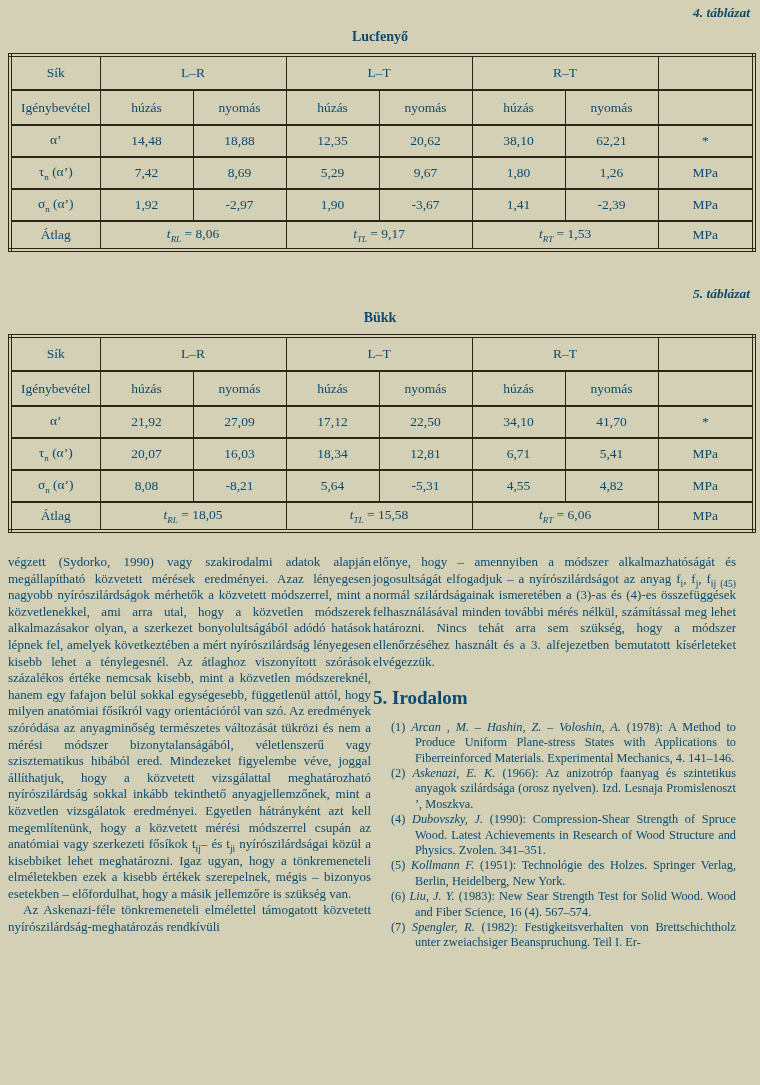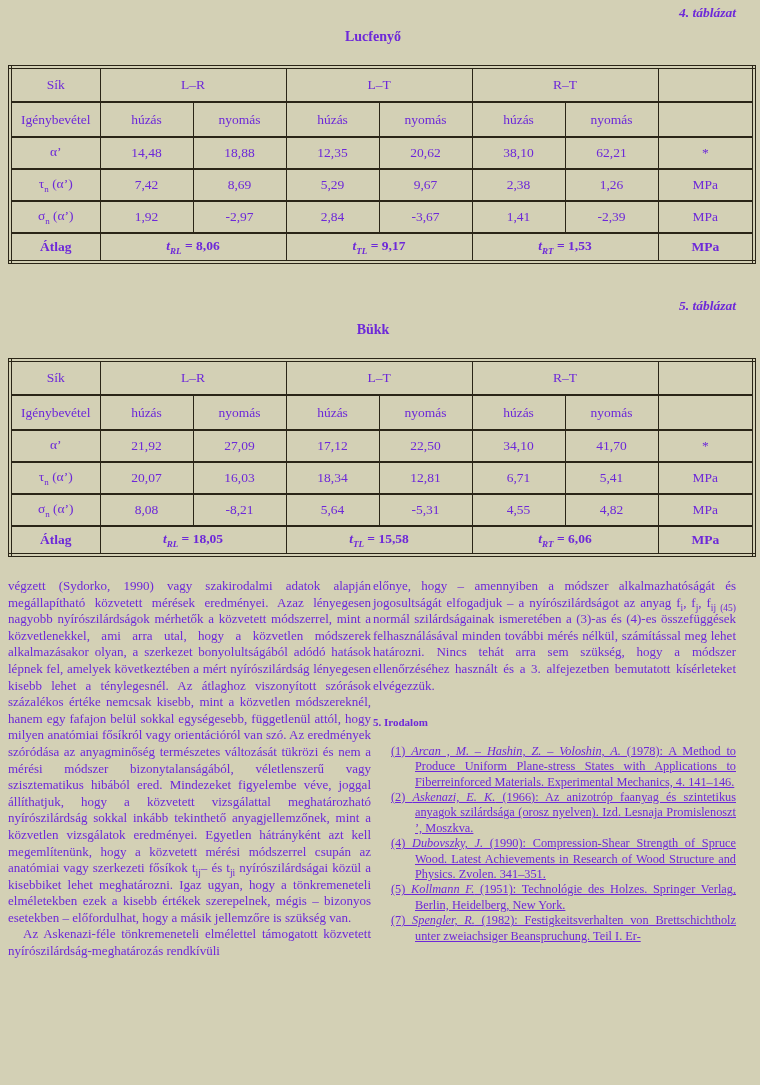--- a/index.html
+++ b/index.html
@@ -1,91 +1,90 @@
 <!DOCTYPE html>
 <html><head>
 <meta charset="utf-8">
 <style>
   html,body{margin:0;padding:0;}
   body{background:#d3d0b5;}
   .page{
     position:relative;
     width:760px;height:1046px;
     background:#d3d0b5;
-    color:#6d28d9;
+    color:#0c4a6e;
     font-family:"Liberation Serif","DejaVu Serif",serif;
     box-sizing:border-box;
-    padding:5px 22px 0 8px;
+    padding:5px 8px 0 8px;
     overflow:hidden;
   }
   .tbl-marker{
     text-align:right;
     font-style:italic;
     font-weight:bold;
     font-size:13.5px;
     padding-right:2px;
   }
   .tbl-title{
     text-align:center;
     font-weight:bold;
     font-size:14px;
     margin-top:8px;
   }
   table.datatable{
     width:744px;
     border-collapse:collapse;
     border:4px double #2a2517;
     table-layout:fixed;
-    margin-top:20px;
+    margin-top:8px;
   }
   table.datatable td{
     border:1px solid #2a2517;
     border-top-width:2px;
     border-bottom-width:2px;
     text-align:center;
     vertical-align:middle;
     font-size:13.5px;
     padding:0 3px;
     overflow:hidden;
   }
   tr.h1{height:35px;}
   tr.h2{height:35px;}
   tr.d{height:32px;}
-  tr.avg{height:29px;font-weight:bold;}
+  tr.avg{height:29px;}
   td sub{font-size:9px;}
   .it{font-style:italic;}
   .block2{margin-top:34px;}
   .columns{
     display:flex;
     gap:2px;
     margin-top:21px;
   }
   .col{
     width:363px;
     text-align:justify;
     font-size:13px;
     line-height:16.6px;
   }
   .col p{margin:0;}
   p.indent{text-indent:15px;}
   .col sub{font-size:9.5px;line-height:0;}
   .refs-heading{
-    font-size:11px;
+    font-size:19px;
     font-weight:bold;
     margin:20px 0 13px 0;
     text-align:left;
   }
   .ref{
     margin-left:2px;
     padding-left:40px;
     text-indent:-24px;
     font-size:12.3px;
     line-height:15.4px;
     text-align:justify;
-    text-decoration:underline;
   }
   .ref .authors{font-style:italic;}
 </style>
 </head>
 <body>
 
 <div class="page">
 
   <section>
     <div class="tbl-marker">4. táblázat</div>
@@ -128,29 +127,29 @@
           <td>38,10</td>
           <td>62,21</td>
           <td>*</td>
         </tr>
         <tr class="d">
           <td><span>τ</span><sub>n</sub><span> (α’)</span></td>
           <td>7,42</td>
           <td>8,69</td>
           <td>5,29</td>
           <td>9,67</td>
-          <td>2,38</td>
+          <td>1,80</td>
           <td>1,26</td>
           <td>MPa</td>
         </tr>
         <tr class="d">
           <td><span>σ</span><sub>n</sub><span> (α’)</span></td>
           <td>1,92</td>
           <td>-2,97</td>
-          <td>2,84</td>
+          <td>1,90</td>
           <td>-3,67</td>
           <td>1,41</td>
           <td>-2,39</td>
           <td>MPa</td>
         </tr>
         <tr class="avg">
           <td>Átlag</td>
           <td colspan="2"><span class="it">t</span><sub class="it">RL</sub><span> = 8,06</span></td>
           <td colspan="2"><span class="it">t</span><sub class="it">TL</sub><span> = 9,17</span></td>
           <td colspan="2"><span class="it">t</span><sub class="it">RT</sub><span> = 1,53</span></td>
@@ -240,17 +239,18 @@
     </div>
     <div class="col">
       <p><span>előnye, hogy – amennyiben a módszer alkalmazhatóságát és jogosultságát elfogadjuk – a nyírószilárdságot az anyag f</span><sub>i</sub><span>, f</span><sub>j</sub><span>, f</span><sub>ij (45)</sub><span> normál szilárdságainak ismeretében a (3)-as és (4)-es összefüggések felhasználásával minden további mérés nélkül, számítással meg lehet határozni. Nincs tehát arra sem szükség, hogy a módszer ellenőrzéséhez használt és a 3. alfejezetben bemutatott kísérleteket elvégezzük.</span></p>
 
       <h3 class="refs-heading">5. Irodalom</h3>
 
       <div class="ref"><span>(1) </span><span class="authors">Arcan , M. – Hashin, Z. – Voloshin, A.</span><span> (1978): A Method to Produce Uniform Plane-stress States with Applications to Fiberreinforced Materials. Experimental Mechanics, 4. 141–146.</span></div>
       <div class="ref"><span>(2) </span><span class="authors">Askenazi, E. K.</span><span> (1966): Az anizotróp faanyag és szintetikus anyagok szilárdsága (orosz nyelven). Izd. Lesnaja Promislenoszt ’, Moszkva.</span></div>
       <div class="ref"><span>(4) </span><span class="authors">Dubovszky, J.</span><span> (1990): Compression-Shear Strength of Spruce Wood. Latest Achievements in Research of Wood Structure and Physics. Zvolen. 341–351.</span></div>
       <div class="ref"><span>(5) </span><span class="authors">Kollmann F.</span><span> (1951): Technológie des Holzes. Springer Verlag, Berlin, Heidelberg, New York.</span></div>
+      <div class="ref"><span>(6) </span><span class="authors">Liu, J. Y.</span><span> (1983): New Sear Strength Test for Solid Wood. Wood and Fiber Science, 16 (4). 567–574.</span></div>
       <div class="ref"><span>(7) </span><span class="authors">Spengler, R.</span><span> (1982): Festigkeitsverhalten von Brettschichtholz unter zweiachsiger Beanspruchung. Teil I. Er-</span></div>
     </div>
   </div>
 
 </div>
 
 </body></html>

